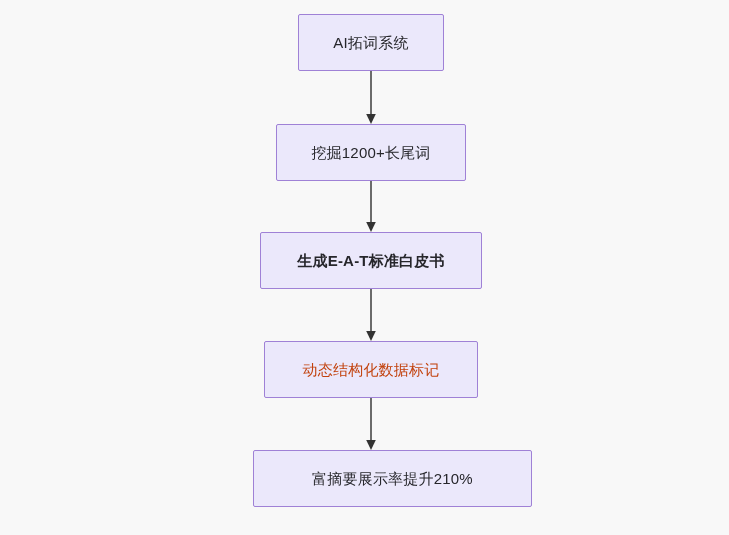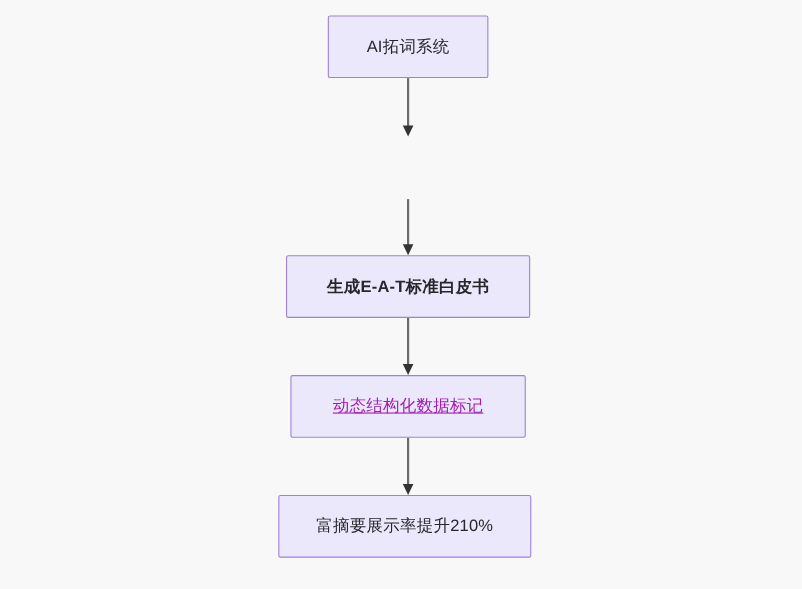--- a/index.html
+++ b/index.html
@@ -79,26 +79,29 @@
     <svg width="18" height="52" viewBox="0 0 18 52">
       <line x1="9" y1="0" x2="9" y2="44" stroke="#6b6b6b" stroke-width="2"></line>
       <polygon points="9,52 4.2,42 13.8,42" fill="#333333"></polygon>
     </svg>
   </div>
 
   <div class="node" style="left: 298px; top: 14px; width: 146px; height: 57px; background: rgb(235, 232, 251); border-color: rgb(159, 129, 214); color: rgb(38, 38, 43);">
     <span class="node-label">AI拓词系统</span>
   </div>
 
+  <div class="node" style="left: 276px; top: 124px; width: 190px; height: 57px; background: rgb(235, 232, 251); border-color: rgb(159, 129, 214); color: rgb(38, 38, 43);">
+    <span class="node-label">挖掘1200+长尾词</span>
+  </div>
 
   <div class="node" style="left: 260px; top: 232px; width: 222px; height: 57px; background: rgb(235, 232, 251); border-color: rgb(159, 129, 214); color: rgb(38, 38, 43); font-weight: bold;">
     <span class="node-label">生成E-A-T标准白皮书</span>
   </div>
 
-  <div class="node" style="left: 264px; top: 341px; width: 214px; height: 57px; background: rgb(235, 232, 251); border-color: rgb(159, 129, 214); color: #a21caf; text-decoration: underline;">
+  <div class="node" style="left: 264px; top: 341px; width: 214px; height: 57px; background: rgb(235, 232, 251); border-color: rgb(159, 129, 214); color: #c2410c;">
     <span class="node-label">动态结构化数据标记</span>
   </div>
 
-  <div class="node" style="left: 253px; top: 450px; width: 230px; height: 57px; background: rgb(235, 232, 251); border-color: rgb(159, 129, 214); color: rgb(38, 38, 43);">
+  <div class="node" style="left: 253px; top: 450px; width: 279px; height: 57px; background: rgb(235, 232, 251); border-color: rgb(159, 129, 214); color: rgb(38, 38, 43);">
     <span class="node-label">富摘要展示率提升210%</span>
   </div>
 
 </div>
 
 </body></html>

